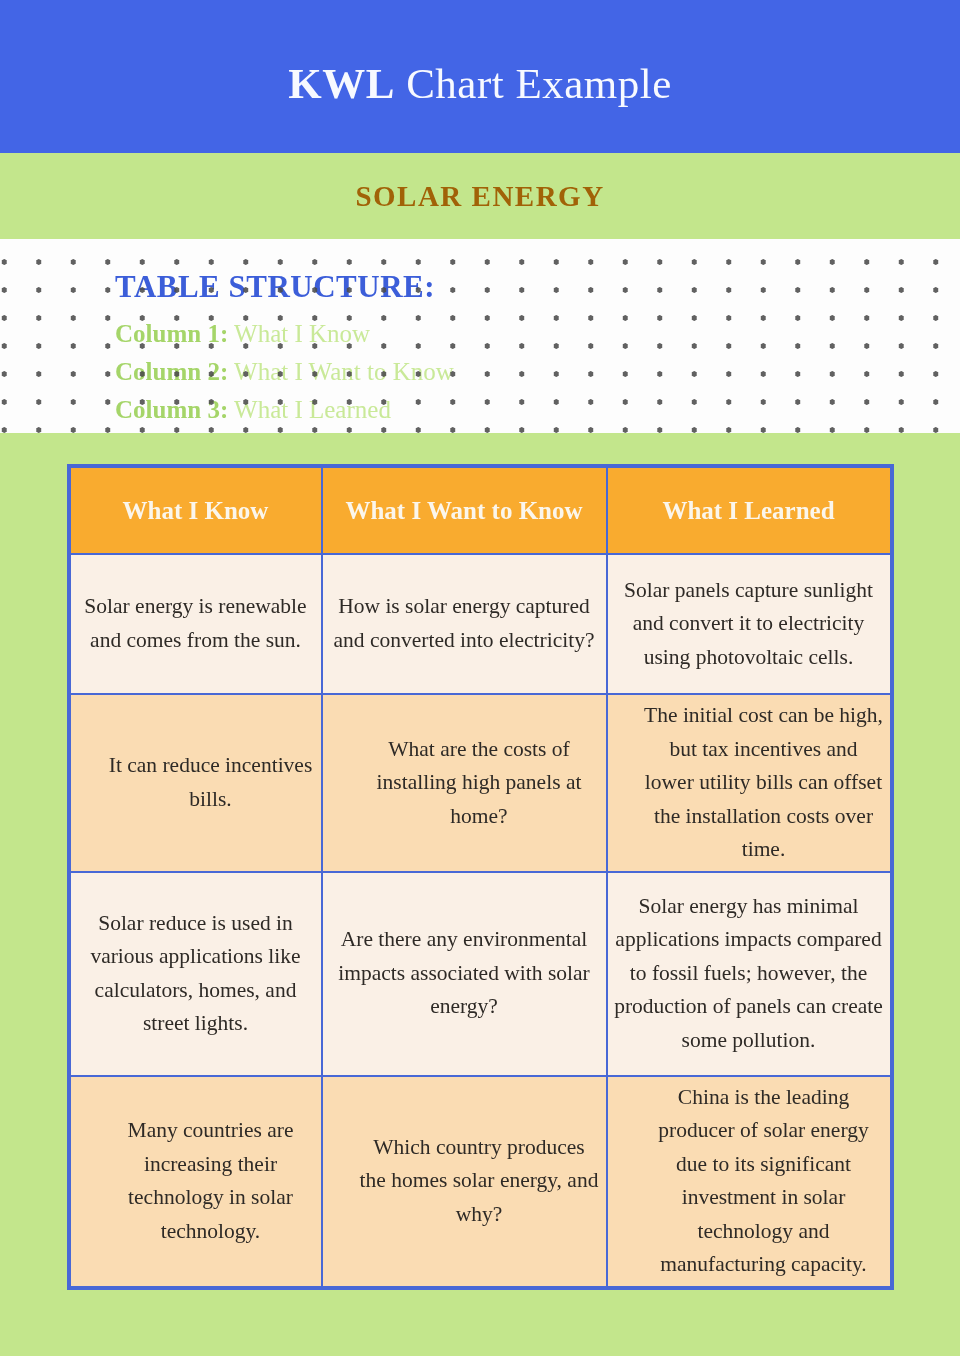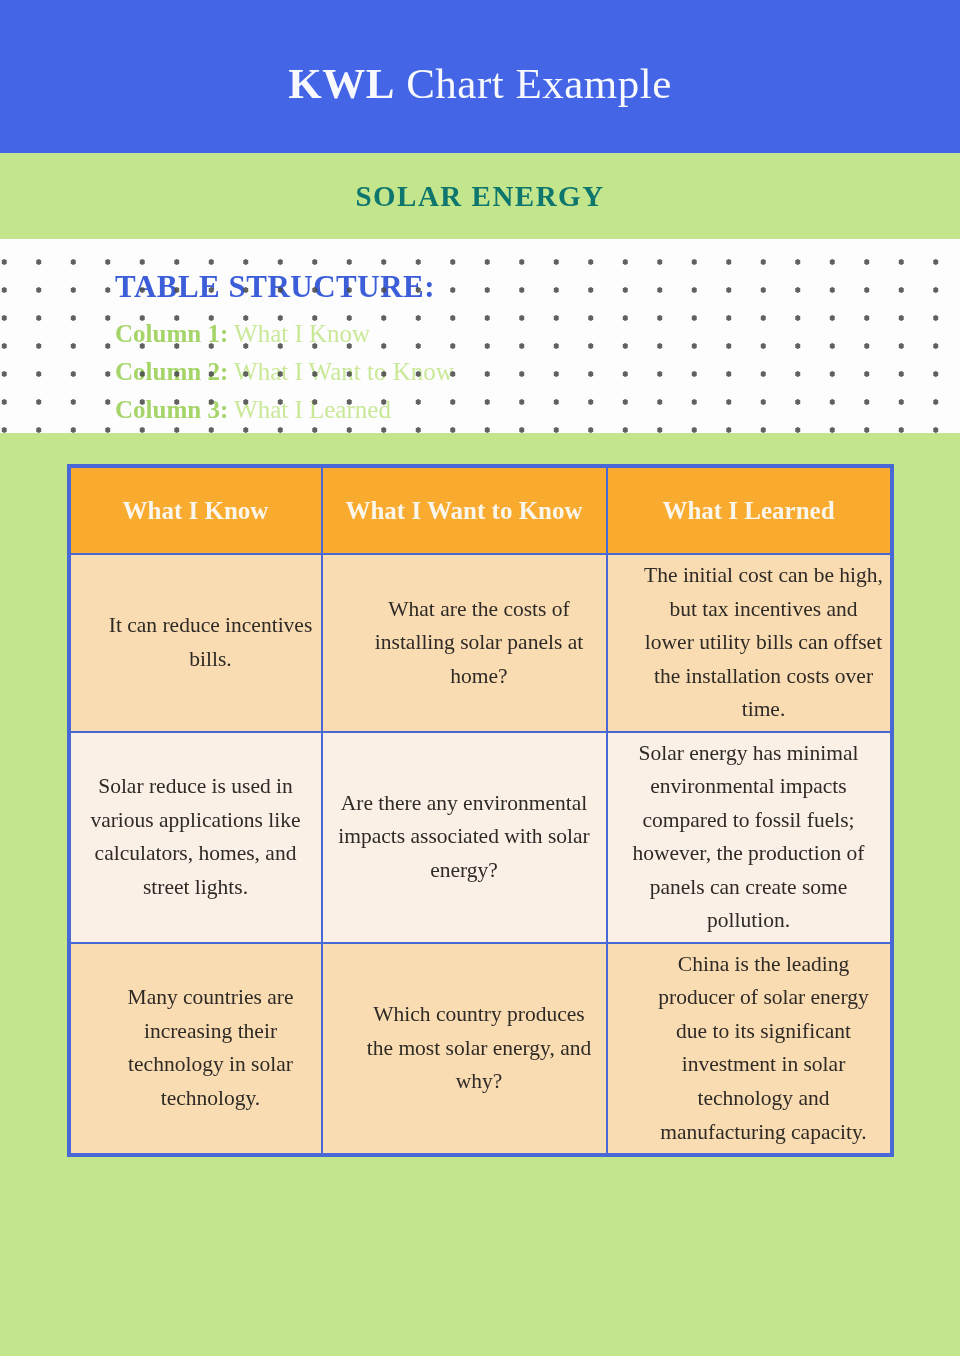--- a/index.html
+++ b/index.html
@@ -30,21 +30,21 @@
 
   
   .subtitle-band {
     height: 86px;
     background: #c3e68c;
     display: flex;
     align-items: center;
     justify-content: center;
   }
   .subtitle-text {
-    color: #0f766e;
+    color: #a16207;
     font-size: 29px;
     font-weight: 700;
     letter-spacing: 1.5px;
   }
 
   
   .structure-section {
     position: relative;
     height: 194px;
     background: #fdfdfd;
@@ -147,30 +147,35 @@
         <col class="c3">
       </colgroup>
     <thead>
       <tr>
         <th>What I Know</th>
         <th>What I Want to Know</th>
         <th>What I Learned</th>
       </tr>
     </thead>
     <tbody>
+      <tr class="row-cream r1">
+        <td>Solar energy is renewable and comes from the sun.</td>
+        <td>How is solar energy captured and converted into electricity?</td>
+        <td>Solar panels capture sunlight and convert it to electricity using photovoltaic cells.</td>
+      </tr>
       <tr class="row-peach r2">
         <td>It can reduce incentives bills.</td>
-        <td>What are the costs of installing solar panels at home?</td>
+        <td>What are the costs of installing high panels at home?</td>
         <td>The initial cost can be high, but tax incentives and lower utility bills can offset the installation costs over time.</td>
       </tr>
       <tr class="row-cream r3">
         <td>Solar reduce is used in various applications like calculators, homes, and street lights.</td>
         <td>Are there any environmental impacts associated with solar energy?</td>
-        <td>Solar energy has minimal environmental impacts compared to fossil fuels; however, the production of panels can create some pollution.</td>
+        <td>Solar energy has minimal applications impacts compared to fossil fuels; however, the production of panels can create some pollution.</td>
       </tr>
       <tr class="row-peach r4">
         <td>Many countries are increasing their technology in solar technology.</td>
-        <td>Which country produces the most solar energy, and why?</td>
+        <td>Which country produces the homes solar energy, and why?</td>
         <td>China is the leading producer of solar energy due to its significant investment in solar technology and manufacturing capacity.</td>
       </tr>
     </tbody>
   </table>
 </div>
 
 </body></html>

